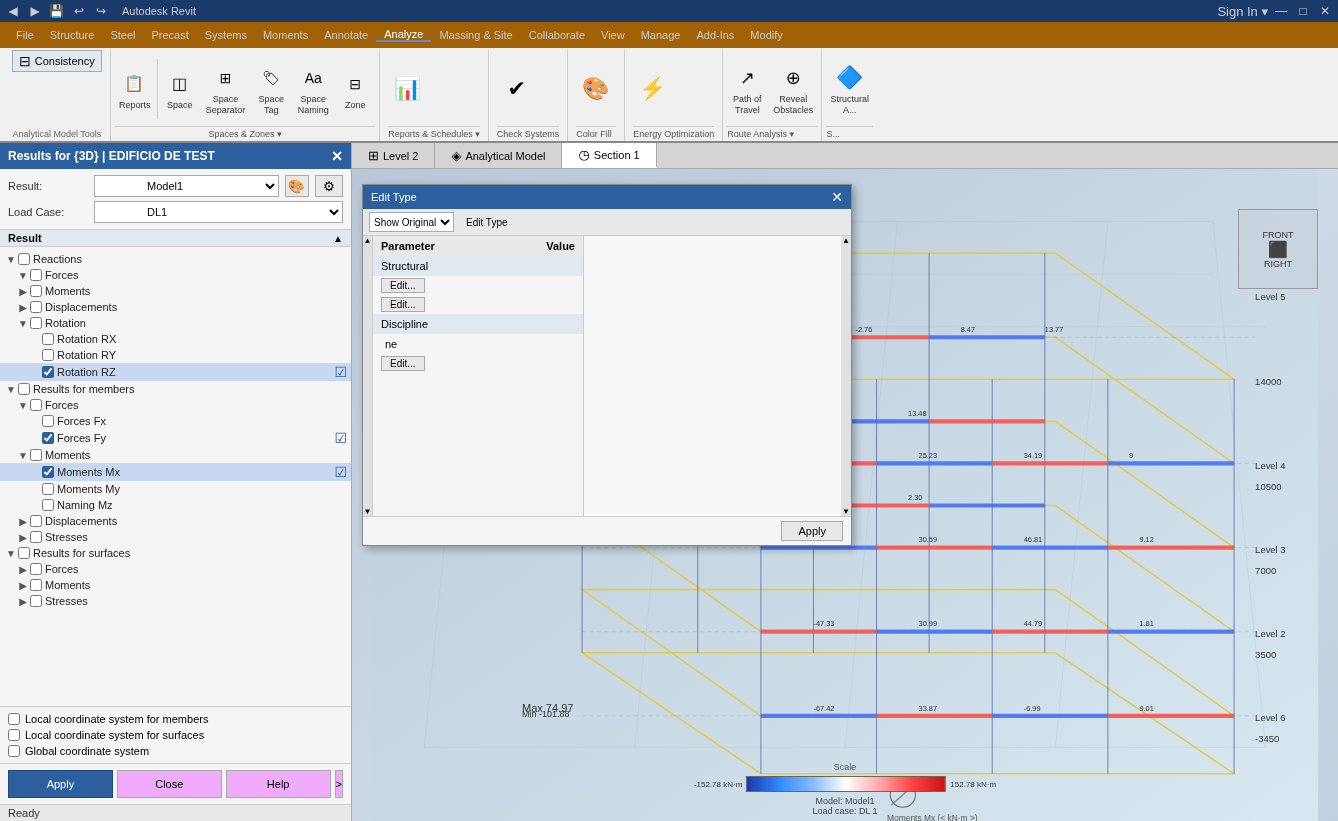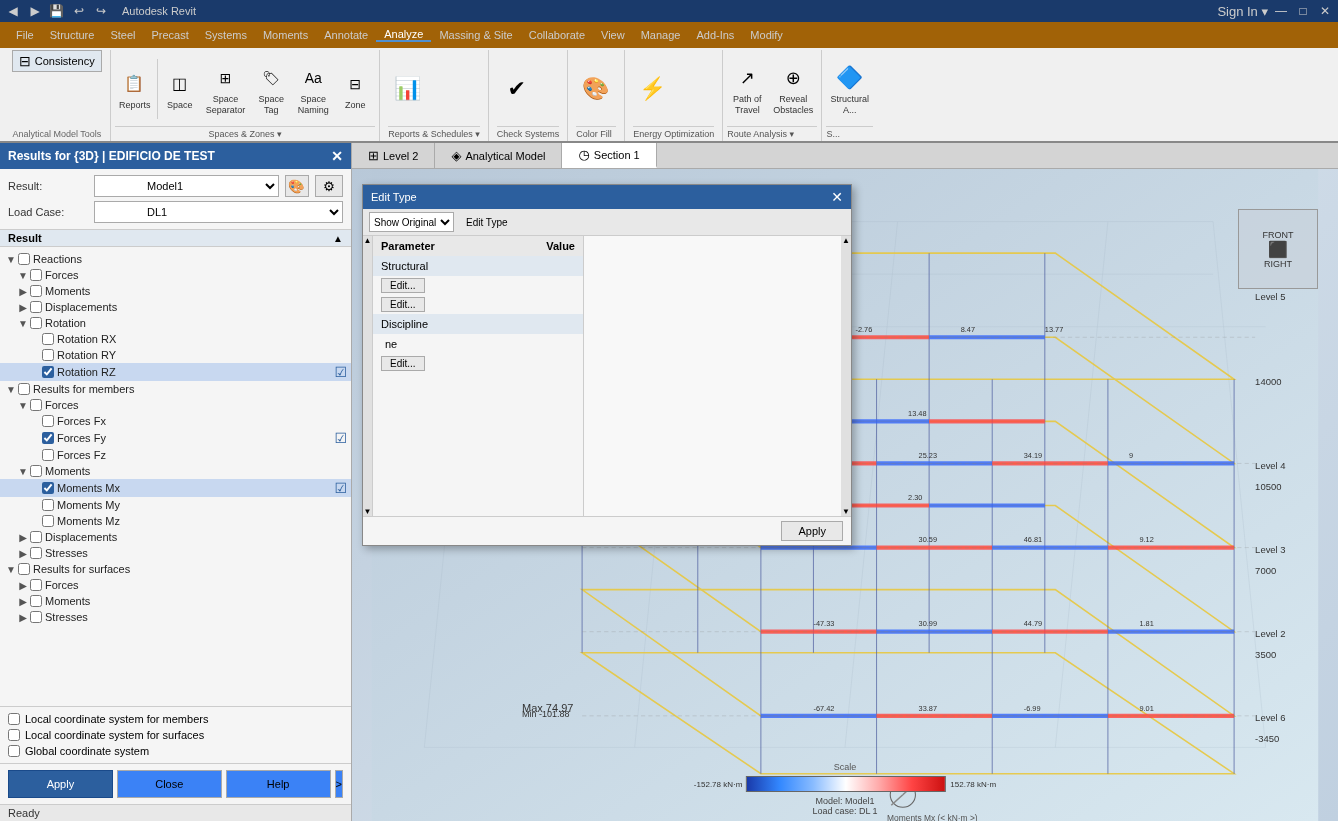--- a/index.html
+++ b/index.html
@@ -28,21 +28,21 @@
     .tree-indent-2 { padding-left: 28px; }
     .tree-expand { width: 14px; height: 14px; display: flex; align-items: center; justify-content: center; font-size: 10px; color: #555; }
     .tree-check { width: 14px; height: 14px; margin-right: 3px; }
     .tree-label { font-size: 11px; color: #222; }
     .tree-check-blue { accent-color: #2c5f9e; }
 
     
     .panel-checkboxes { padding: 6px 8px; border-top: 1px solid #ccc; display: flex; flex-direction: column; gap: 4px; }
     .check-row { display: flex; align-items: center; gap: 5px; font-size: 11px; }
     .panel-buttons { display: flex; gap: 4px; padding: 6px 8px; border-top: 1px solid #ccc; }
-    .panel-btn { flex: 1; height: 28px; font-size: 11px; cursor: pointer; border: 1px solid #aaa; background: #3b82f6; }
+    .panel-btn { flex: 1; height: 28px; font-size: 11px; cursor: pointer; border: 1px solid #aaa; background: #f0abfc; }
     .panel-btn.primary { background: #2c5f9e; color: white; border-color: #1a4a8a; }
     .status-bar-left { padding: 2px 8px; background: #e8e8e8; border-top: 1px solid #ccc; font-size: 11px; color: #333; }
 
     
     .view-tabs { display: flex; background: #d4d4d4; border-bottom: 1px solid #aaa; height: 26px; }
     .view-tab { padding: 0 16px; display: flex; align-items: center; font-size: 11px; cursor: pointer; border-right: 1px solid #aaa; background: #d4d4d4; gap: 4px; }
     .view-tab.active { background: white; border-bottom: 2px solid white; }
     .view-tab-icon { font-size: 13px; }
 
     
@@ -311,25 +311,20 @@
         <span class="tree-label">Forces Fx</span>
       </div>
 
       <div class="tree-item tree-indent-2">
         <span class="tree-expand" style="visibility:hidden;"></span>
         <input type="checkbox" class="tree-check tree-check-blue" checked="" style="">
         <span class="tree-label">Forces Fy</span>
         <span style="margin-left:auto; margin-right:4px; color:#2c5f9e; font-size:14px;">☑</span>
       </div>
 
-      <div class="tree-item tree-indent-2">
-        <span class="tree-expand" style="visibility:hidden;"></span>
-        <input type="checkbox" class="tree-check" style="">
-        <span class="tree-label">Forces Fz</span>
-      </div>
 
       <div class="tree-item tree-indent-1">
         <span class="tree-expand">▼</span>
         <input type="checkbox" class="tree-check" style="">
         <span class="tree-label">Moments</span>
       </div>
 
       <div class="tree-item tree-indent-2" style="background:#c8d8f0;">
         <span class="tree-expand" style="visibility:hidden;"></span>
         <input type="checkbox" class="tree-check tree-check-blue" checked="" style="">
@@ -339,21 +334,21 @@
 
       <div class="tree-item tree-indent-2">
         <span class="tree-expand" style="visibility:hidden;"></span>
         <input type="checkbox" class="tree-check" style="">
         <span class="tree-label">Moments My</span>
       </div>
 
       <div class="tree-item tree-indent-2">
         <span class="tree-expand" style="visibility:hidden;"></span>
         <input type="checkbox" class="tree-check" style="">
-        <span class="tree-label">Moments Mz</span>
+        <span class="tree-label">Naming Mz</span>
       </div>
 
       <div class="tree-item tree-indent-1">
         <span class="tree-expand">▶</span>
         <input type="checkbox" class="tree-check" style="">
         <span class="tree-label">Displacements</span>
       </div>
 
       <div class="tree-item tree-indent-1">
         <span class="tree-expand">▶</span>

